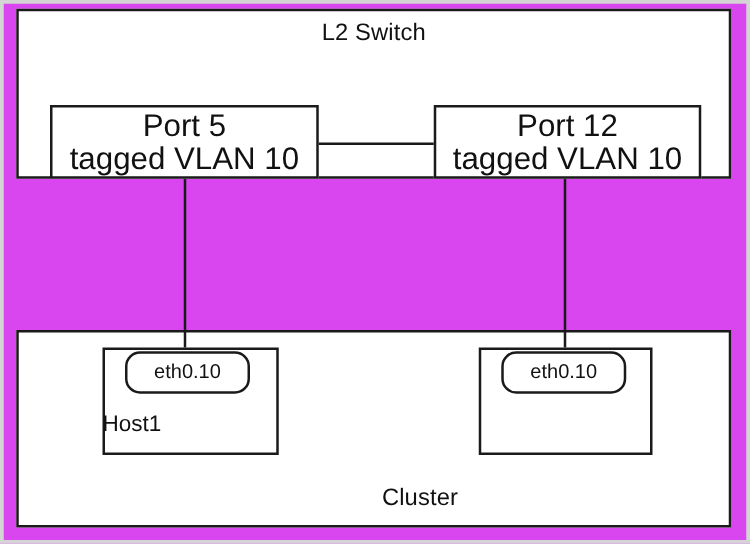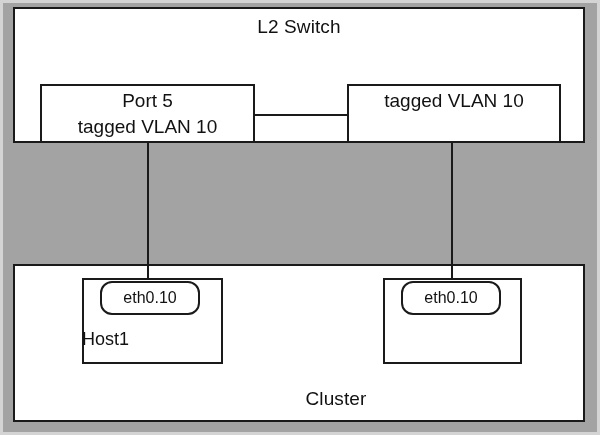--- a/index.html
+++ b/index.html
@@ -9,21 +9,21 @@
     background: #ffffff;
   }
   body {
     font-family: "Liberation Sans", sans-serif;
   }
   #canvas {
     position: relative;
     width: 600px;
     height: 435px;
     box-sizing: border-box;
-    background: #a3a3a3;
+    background: #d946ef;
     border: 3px solid #d4d4d4;
     overflow: hidden;
   }
   .stage {
     position: absolute;
     left: 0;
     top: 0;
     width: 594px;
     height: 429px;
   }
@@ -100,21 +100,21 @@
     z-index: 3;
   }
   #port-left-box  { left: 37px;  width: 215px; }
   #port-right-box { left: 344px; width: 214px; }
 
   .port-text {
     position: absolute;
     top: 85px;
     z-index: 6;
     color: #111111;
-    font-size: 19px;
+    font-size: 25px;
     line-height: 26px;
     text-align: center;
     white-space: nowrap;
   }
   #port-left-text  { left: 37px;  width: 215px; }
   #port-right-text { left: 344px; width: 214px; }
 
   
   #port-link {
     left: 250px;
@@ -191,20 +191,21 @@
     <div class="line-h" id="port-link"></div>
 
     <div class="box port-box" id="port-left-box"></div>
     <div class="port-text" id="port-left-text">
       <div>Port 5</div>
       <div>tagged VLAN 10</div>
     </div>
 
     <div class="box port-box" id="port-right-box"></div>
     <div class="port-text" id="port-right-text">
+      <div>Port 12</div>
       <div>tagged VLAN 10</div>
     </div>
 
     <div class="line-v drop" id="drop-left"></div>
     <div class="line-v drop" id="drop-right"></div>
 
     <div class="box" id="cluster-box"></div>
 
     <div class="label" id="cluster-title">Cluster</div>
 

